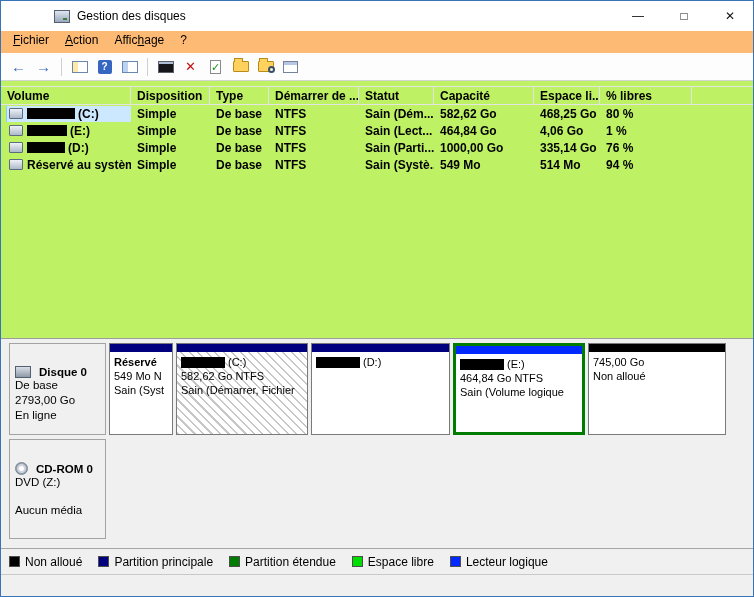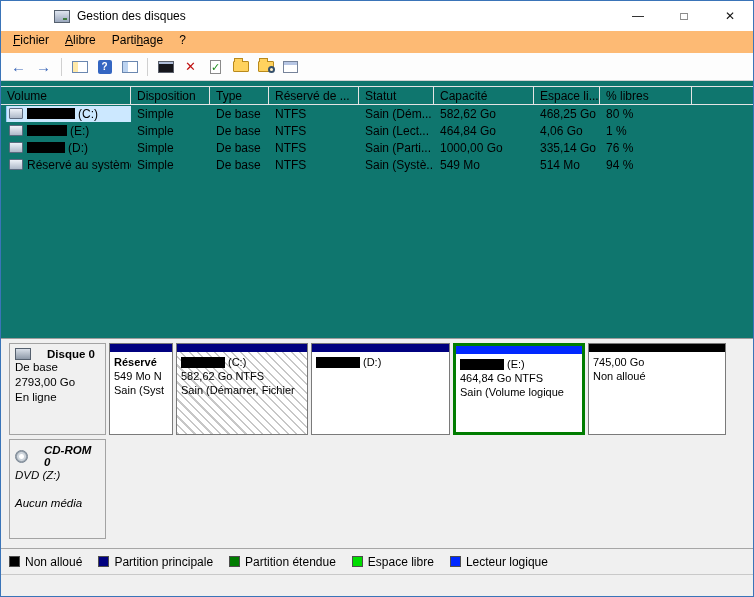--- a/index.html
+++ b/index.html
@@ -42,57 +42,57 @@
   .doc .tick { position:absolute; left:0; top:-1px; color:#1a8a1a; font-weight:bold; font-size:11px; line-height:14px; }
   .folder { width:16px; height:11px; background:#ffd25e; border:1px solid #b98a1c; border-radius:1px; position:relative; }
   .folder::before { content:""; position:absolute; top:-4px; left:0; width:7px; height:3px;
                     background:#ffd25e; border:1px solid #b98a1c; border-bottom:none; }
   .folder .lens { position:absolute; right:-2px; bottom:-2px; width:7px; height:7px; border:2px solid #35506b;
                   border-radius:50%; background:rgba(255,255,255,.7); }
   .gridicon { width:15px; height:12px; border:1px solid #76839a; background:#fff;
               box-shadow:inset 0 3px 0 #b7c6e4; }
 
   
-  .listpane { height:257px; background:#0f766e; padding-top:5px; overflow:hidden; flex:0 0 auto; }
+  .listpane { height:257px; background:#bef264; padding-top:5px; overflow:hidden; flex:0 0 auto;font-weight:bold; }
   .lhead { display:flex; height:19px; align-items:center; border-top:1px solid #e4e4e4; border-bottom:1px solid #e4e4e4; }
   .lhead .c { border-right:1px solid #e4e4e4; height:100%; display:flex; align-items:center; }
   .c { padding-left:6px; overflow:hidden; white-space:nowrap; flex:0 0 auto; }
   .c0{width:130px}.c1{width:79px}.c2{width:59px}.c3{width:90px}.c4{width:75px}
   .c5{width:100px}.c6{width:66px}.c7{width:92px}.cfill{flex:1 1 auto; border-right:none !important;}
   .lrow { display:flex; height:17px; align-items:center; }
   .volcell { display:flex; align-items:center; height:16px; width:100%; padding:0 2px; }
   .volcell.sel { background:#cce8ff; outline:1px solid #90c8f6; }
   .vol-ic { width:14px; height:11px; border:1px solid #5d6b80; border-radius:1px;
             background:linear-gradient(#eef2f8,#aeb9c9); margin-right:4px; flex:0 0 auto; }
   .redact { background:#000; height:11px; display:inline-block; margin-right:3px; flex:0 0 auto; }
 
   
   .graphpane { height:210px; background:#f0f0f0; border-top:1px solid #9c9c9c;
                padding:4px 8px 0 8px; overflow:hidden; flex:0 0 auto; }
   .drow { display:flex; gap:3px; }
   .drow + .drow { margin-top:4px; }
   .dpanel { width:97px; border:1px solid #a3a3a3; background:#f0f0f0; padding:4px 5px; flex:0 0 auto; }
-  .dpanel .nameline { display:flex; align-items:center; gap:16px; font-weight:bold; font-size:11.5px; }
+  .dpanel .nameline { display:flex; align-items:center; gap:8px; font-weight:bold; font-size:11.5px;margin-top:18px; }
   .dpanel .dline { font-size:11.5px; line-height:15px; }
   .hdd-ic { width:16px; height:12px; background:linear-gradient(#d9dfe8,#8e99a8); border:1px solid #55606e; flex:0 0 auto; }
   .cd-ic { width:13px; height:13px; border-radius:50%; border:1px solid #788593; flex:0 0 auto;
            background:radial-gradient(circle,#fff 0 2px,#cfd6dd 3px 4px,#98a2ac 5px); }
   .part { border:1px solid #7a7a7a; background:#fff; height:92px; display:flex; flex-direction:column; flex:0 0 auto; }
   .part .stripe { height:8px; flex:0 0 auto; }
   .part .pbody { flex:1; padding:3px 4px; font-size:11px; line-height:14px; overflow:hidden; white-space:nowrap; }
   .pline { overflow:hidden; white-space:nowrap; }
   .pline.b { font-weight:bold; }
   .p-res { width:64px; }
   .p-c   { width:132px; }
   .p-d   { width:139px; }
   .p-e   { width:132px; border-width:3px; border-style:solid; }
   .p-un  { width:138px; }
   .hatch .pbody { background-image:repeating-linear-gradient(45deg, rgba(0,0,0,0.22) 0 1.5px, transparent 1.5px 6px); }
   .titleline { display:flex; align-items:center; }
-  .cdrow-panel { height:100px;font-style:italic; }
+  .cdrow-panel { height:100px; }
   .gap-line { height:13px; }
 
   
   .legendbar { height:26px; background:#f0f0f0; border-top:1px solid #a6a6a6;
                display:flex; align-items:center; padding-left:8px; gap:16px; flex:0 0 auto; }
   .litem { display:flex; align-items:center; gap:5px; }
   .swatch { width:11px; height:11px; border:1px solid #4d4d4d; flex:0 0 auto; }
   .bottomstrip { flex:1; background:#f0f0f0; border-top:1px solid #c9c9c9; }
 </style>
 </head>
@@ -104,22 +104,22 @@
     <div class="app-icon"></div>
     <div class="title-text">Gestion des disques</div>
     <div class="tb-spacer"></div>
     <div class="winbtn">—</div>
     <div class="winbtn">□</div>
     <div class="winbtn close">✕</div>
   </div>
 
   <div class="menubar">
     <div class="menu-item"><span></span><span class="accel">F</span><span>ichier</span></div>
-    <div class="menu-item"><span></span><span class="accel">A</span><span>libre</span></div>
-    <div class="menu-item"><span>Parti</span><span class="accel">h</span><span>age</span></div>
+    <div class="menu-item"><span></span><span class="accel">A</span><span>ction</span></div>
+    <div class="menu-item"><span>Affic</span><span class="accel">h</span><span>age</span></div>
     <div class="menu-item"><span>?</span><span class="accel"></span><span></span></div>
   </div>
 
   <div class="toolbar">
     <div class="ticon">
         <span class="arrow">←</span>
       </div>
     <div class="ticon">
         <span class="arrow">→</span>
       </div>
@@ -156,21 +156,21 @@
     <div class="ticon">
         <span class="gridicon"></span>
       </div>
   </div>
 
   <div class="listpane">
     <div class="lhead">
       <div class="c c0">Volume</div>
       <div class="c c1">Disposition</div>
       <div class="c c2">Type</div>
-      <div class="c c3">Réservé de ...</div>
+      <div class="c c3">Démarrer de ...</div>
       <div class="c c4">Statut</div>
       <div class="c c5">Capacité</div>
       <div class="c c6">Espace li...</div>
       <div class="c c7">% libres</div>
       <div class="c cfill"></div>
     </div>
 
     <div class="lrow">
       <div class="c c0">
           <span class="volcell sel">

